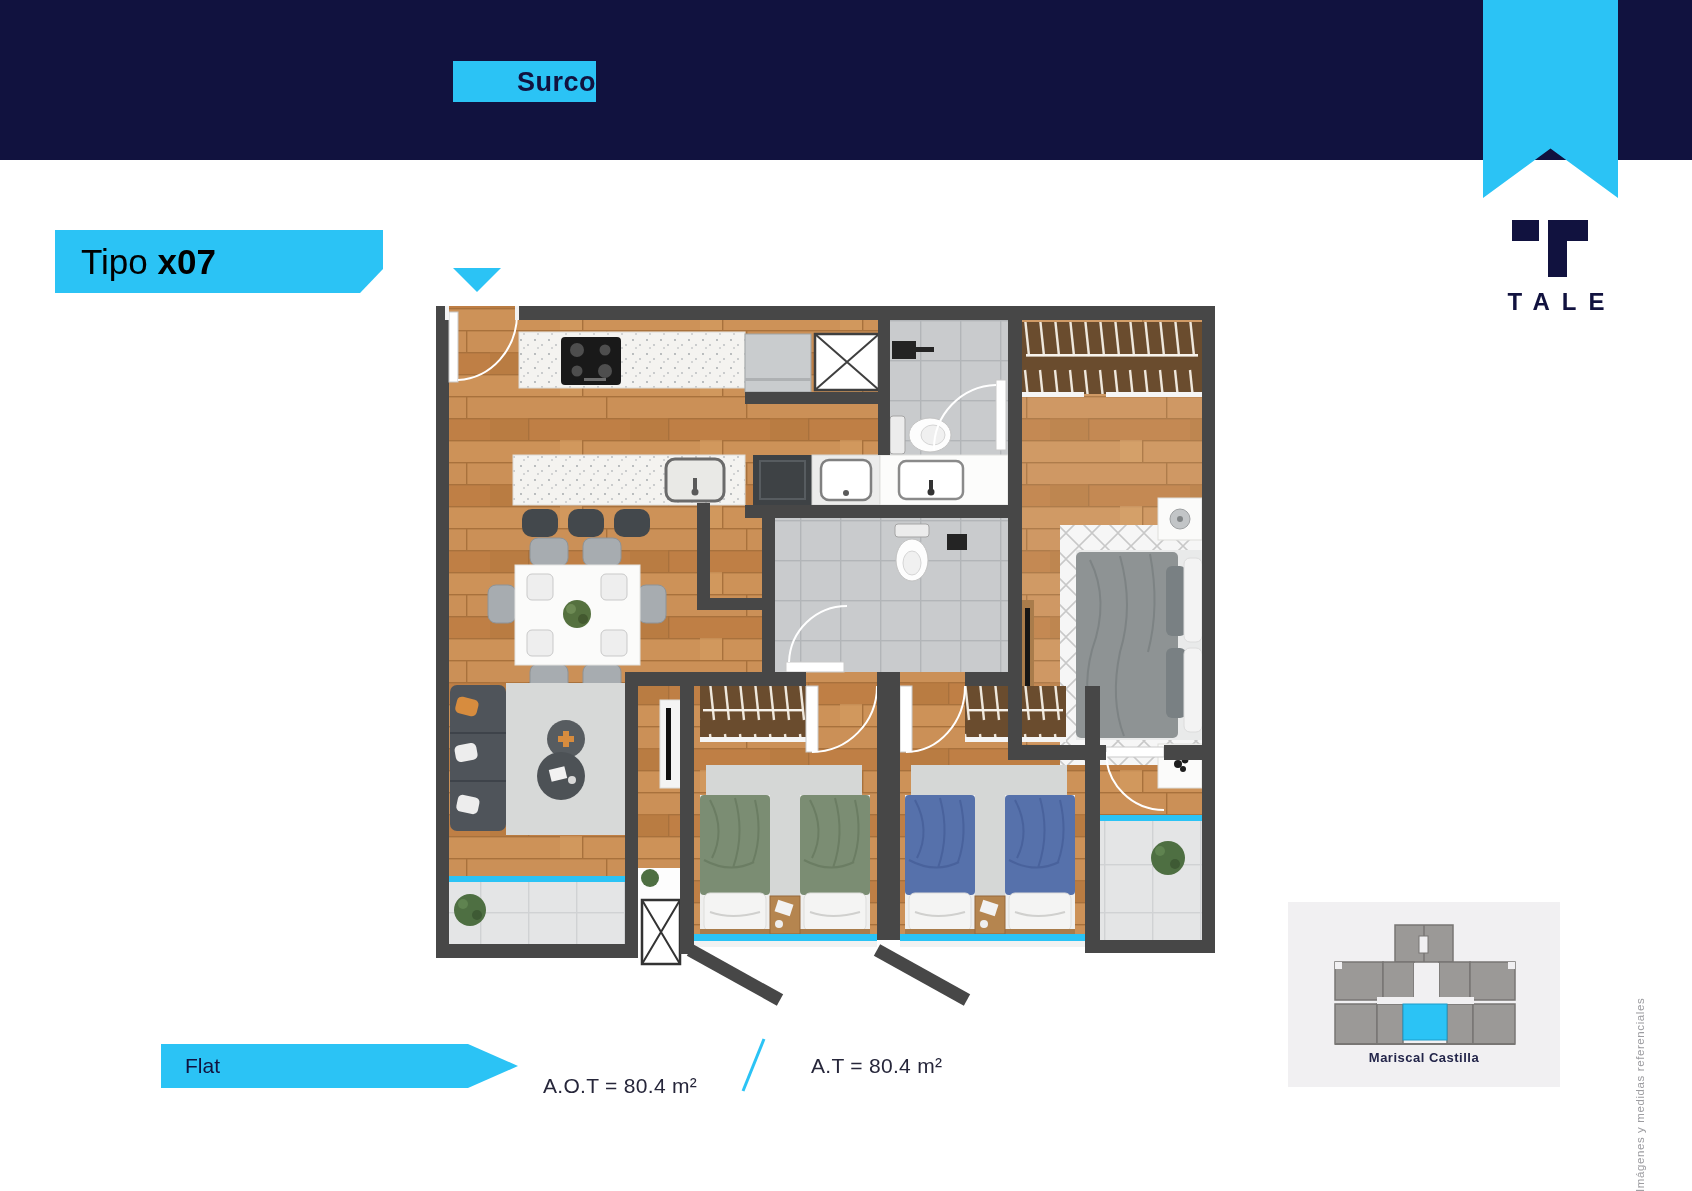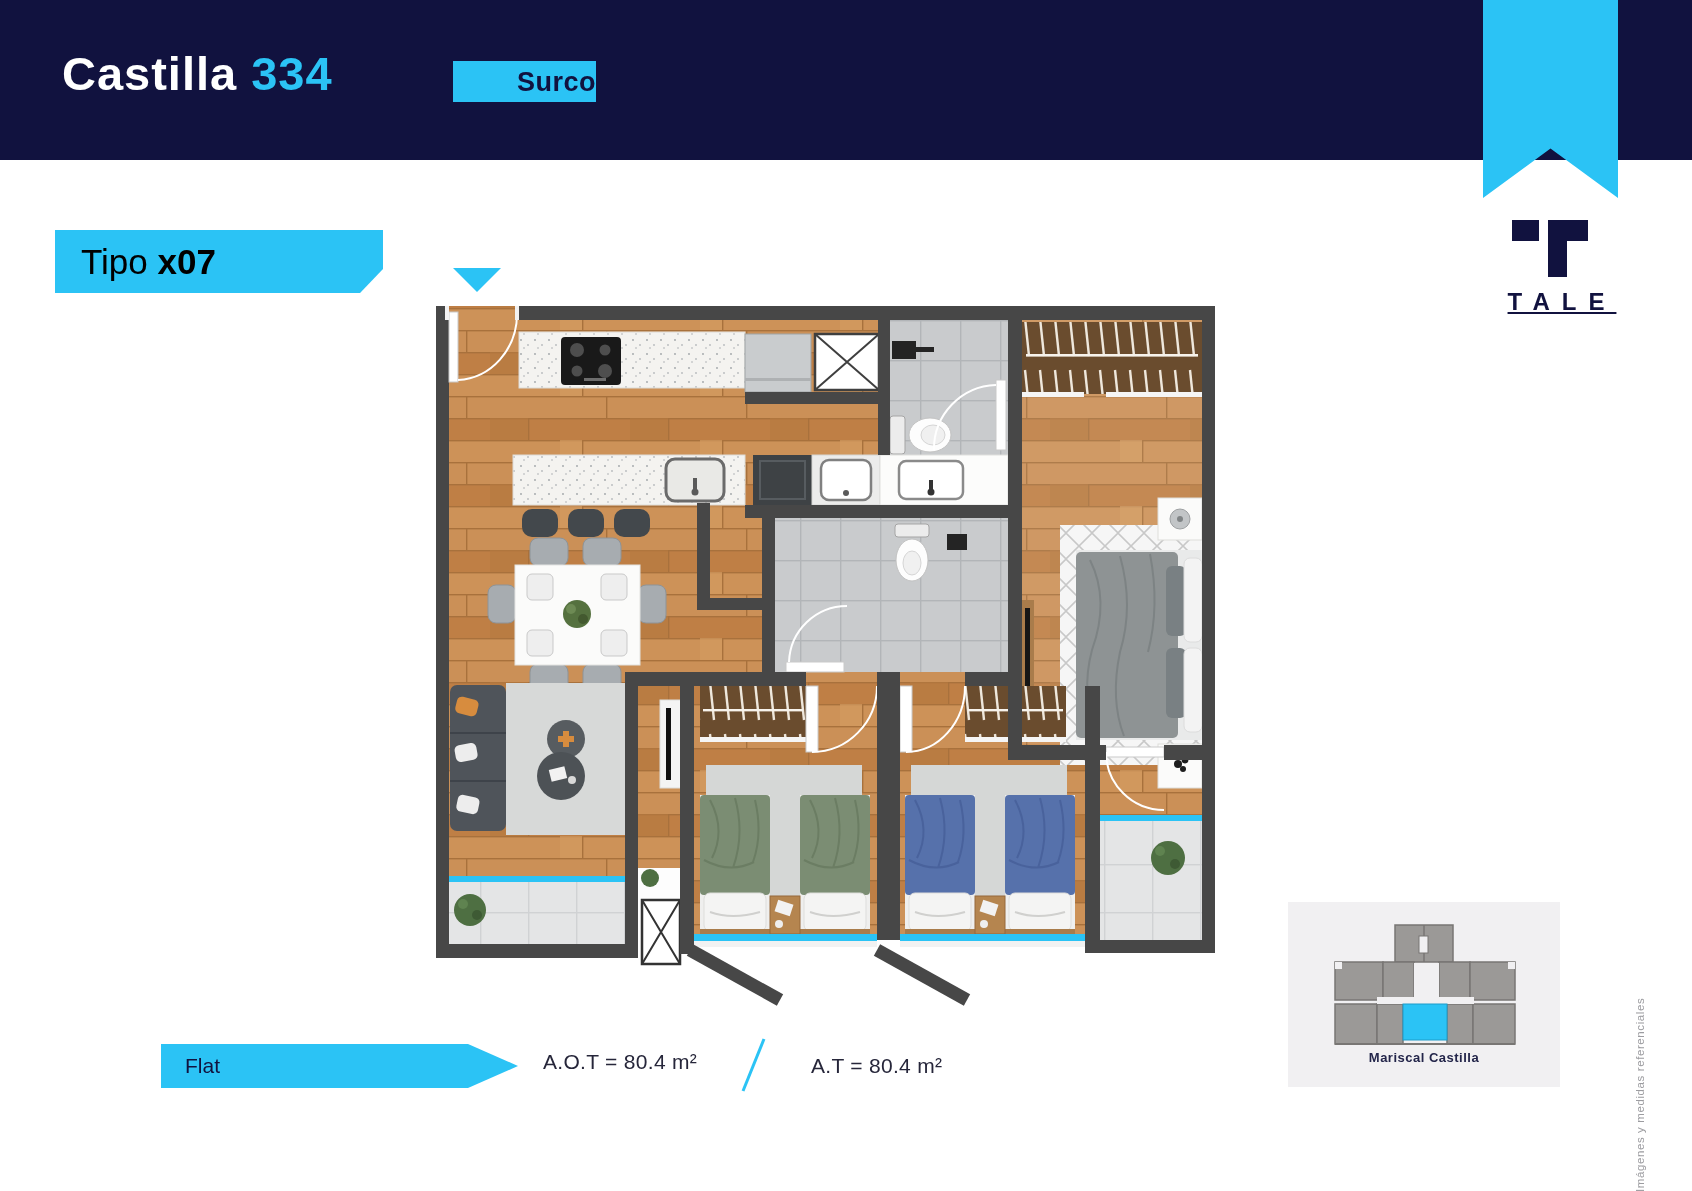--- a/index.html
+++ b/index.html
@@ -13,52 +13,51 @@
          color:#11123f;font-size:27px;font-weight:bold;text-align:right;line-height:42px;letter-spacing:0.5px;}
   .ribbon{position:absolute;left:1483px;top:0;width:135px;height:198px;background:#2bc3f5;
           clip-path:polygon(0 0,100% 0,100% 100%,50% 75%,0 100%);}
   
   .t-icon{position:absolute;left:1512px;top:220px;width:80px;height:58px;}
   .t-icon div{position:absolute;background:#11123f;}
   .t-a{left:0;top:0;width:27px;height:21px;}
   .t-b{left:36px;top:0;width:40px;height:21px;}
   .t-c{left:36px;top:21px;width:19px;height:36px;}
   .wordmark{position:absolute;left:1478px;top:288px;width:148px;text-align:center;color:#11123f;
-            font-size:24px;font-weight:bold;letter-spacing:12px;padding-left:10px;text-decoration:underline;}
+            font-size:24px;font-weight:bold;letter-spacing:12px;padding-left:10px;}
   
   .tipo{position:absolute;left:55px;top:230px;width:328px;height:63px;background:#2bc3f5;
         clip-path:polygon(0 0,100% 0,100% 62%,93% 100%,0 100%);
         color:#000000;font-size:35px;line-height:63px;padding-left:26px;box-sizing:border-box;}
   .tipo b{font-weight:800;}
   .tri{position:absolute;left:453px;top:268px;width:0;height:0;
        border-left:24px solid transparent;border-right:24px solid transparent;border-top:24px solid #2bc3f5;}
   
   .flat{position:absolute;left:161px;top:1044px;width:357px;height:44px;background:#2bc3f5;
         clip-path:polygon(0 0,86% 0,100% 50%,86% 100%,0 100%);
         color:#11123f;font-size:21px;line-height:44px;padding-left:24px;box-sizing:border-box;font-weight:500;}
-  .aot{position:absolute;left:543px;top:1040px;height:44px;line-height:44px;font-size:21px;color:#26263a;letter-spacing:0.3px;}
+  .aot{position:absolute;left:543px;top:1064px;height:44px;line-height:44px;font-size:21px;color:#26263a;letter-spacing:0.3px;}
   .at{position:absolute;left:811px;top:1044px;height:44px;line-height:44px;font-size:21px;color:#26263a;letter-spacing:0.3px;text-align:center;}
   .slash{position:absolute;left:752px;top:1037px;width:3px;height:56px;background:#2bc3f5;transform:rotate(22deg);}
   
   .keyplan{position:absolute;left:1288px;top:902px;width:272px;height:185px;background:#f1f0f2;}
   .keyplan-caption{position:absolute;left:0;top:148px;width:272px;text-align:center;
                    font-size:13px;font-weight:bold;color:#23254a;letter-spacing:0.5px;}
   
   .disclaimer{position:absolute;left:1634px;top:916px;height:276px;writing-mode:vertical-rl;
               transform:rotate(180deg);font-size:11.5px;color:#9c9ca0;letter-spacing:0.6px;}
   
   .plan{position:absolute;left:380px;top:260px;width:870px;height:750px;}
 </style>
 </head>
 <body>
 
 <div class="page">
 
   <div class="header">
-    <div class="title"><span>Castilla</span><span class="num">334</span></div>
     <div class="badge">Surco</div>
   </div>
   <div class="ribbon"></div>
 
   <div class="t-icon">
     <div class="t-a"></div>
     <div class="t-b"></div>
     <div class="t-c"></div>
   </div>
   <div class="wordmark">TALE</div>

